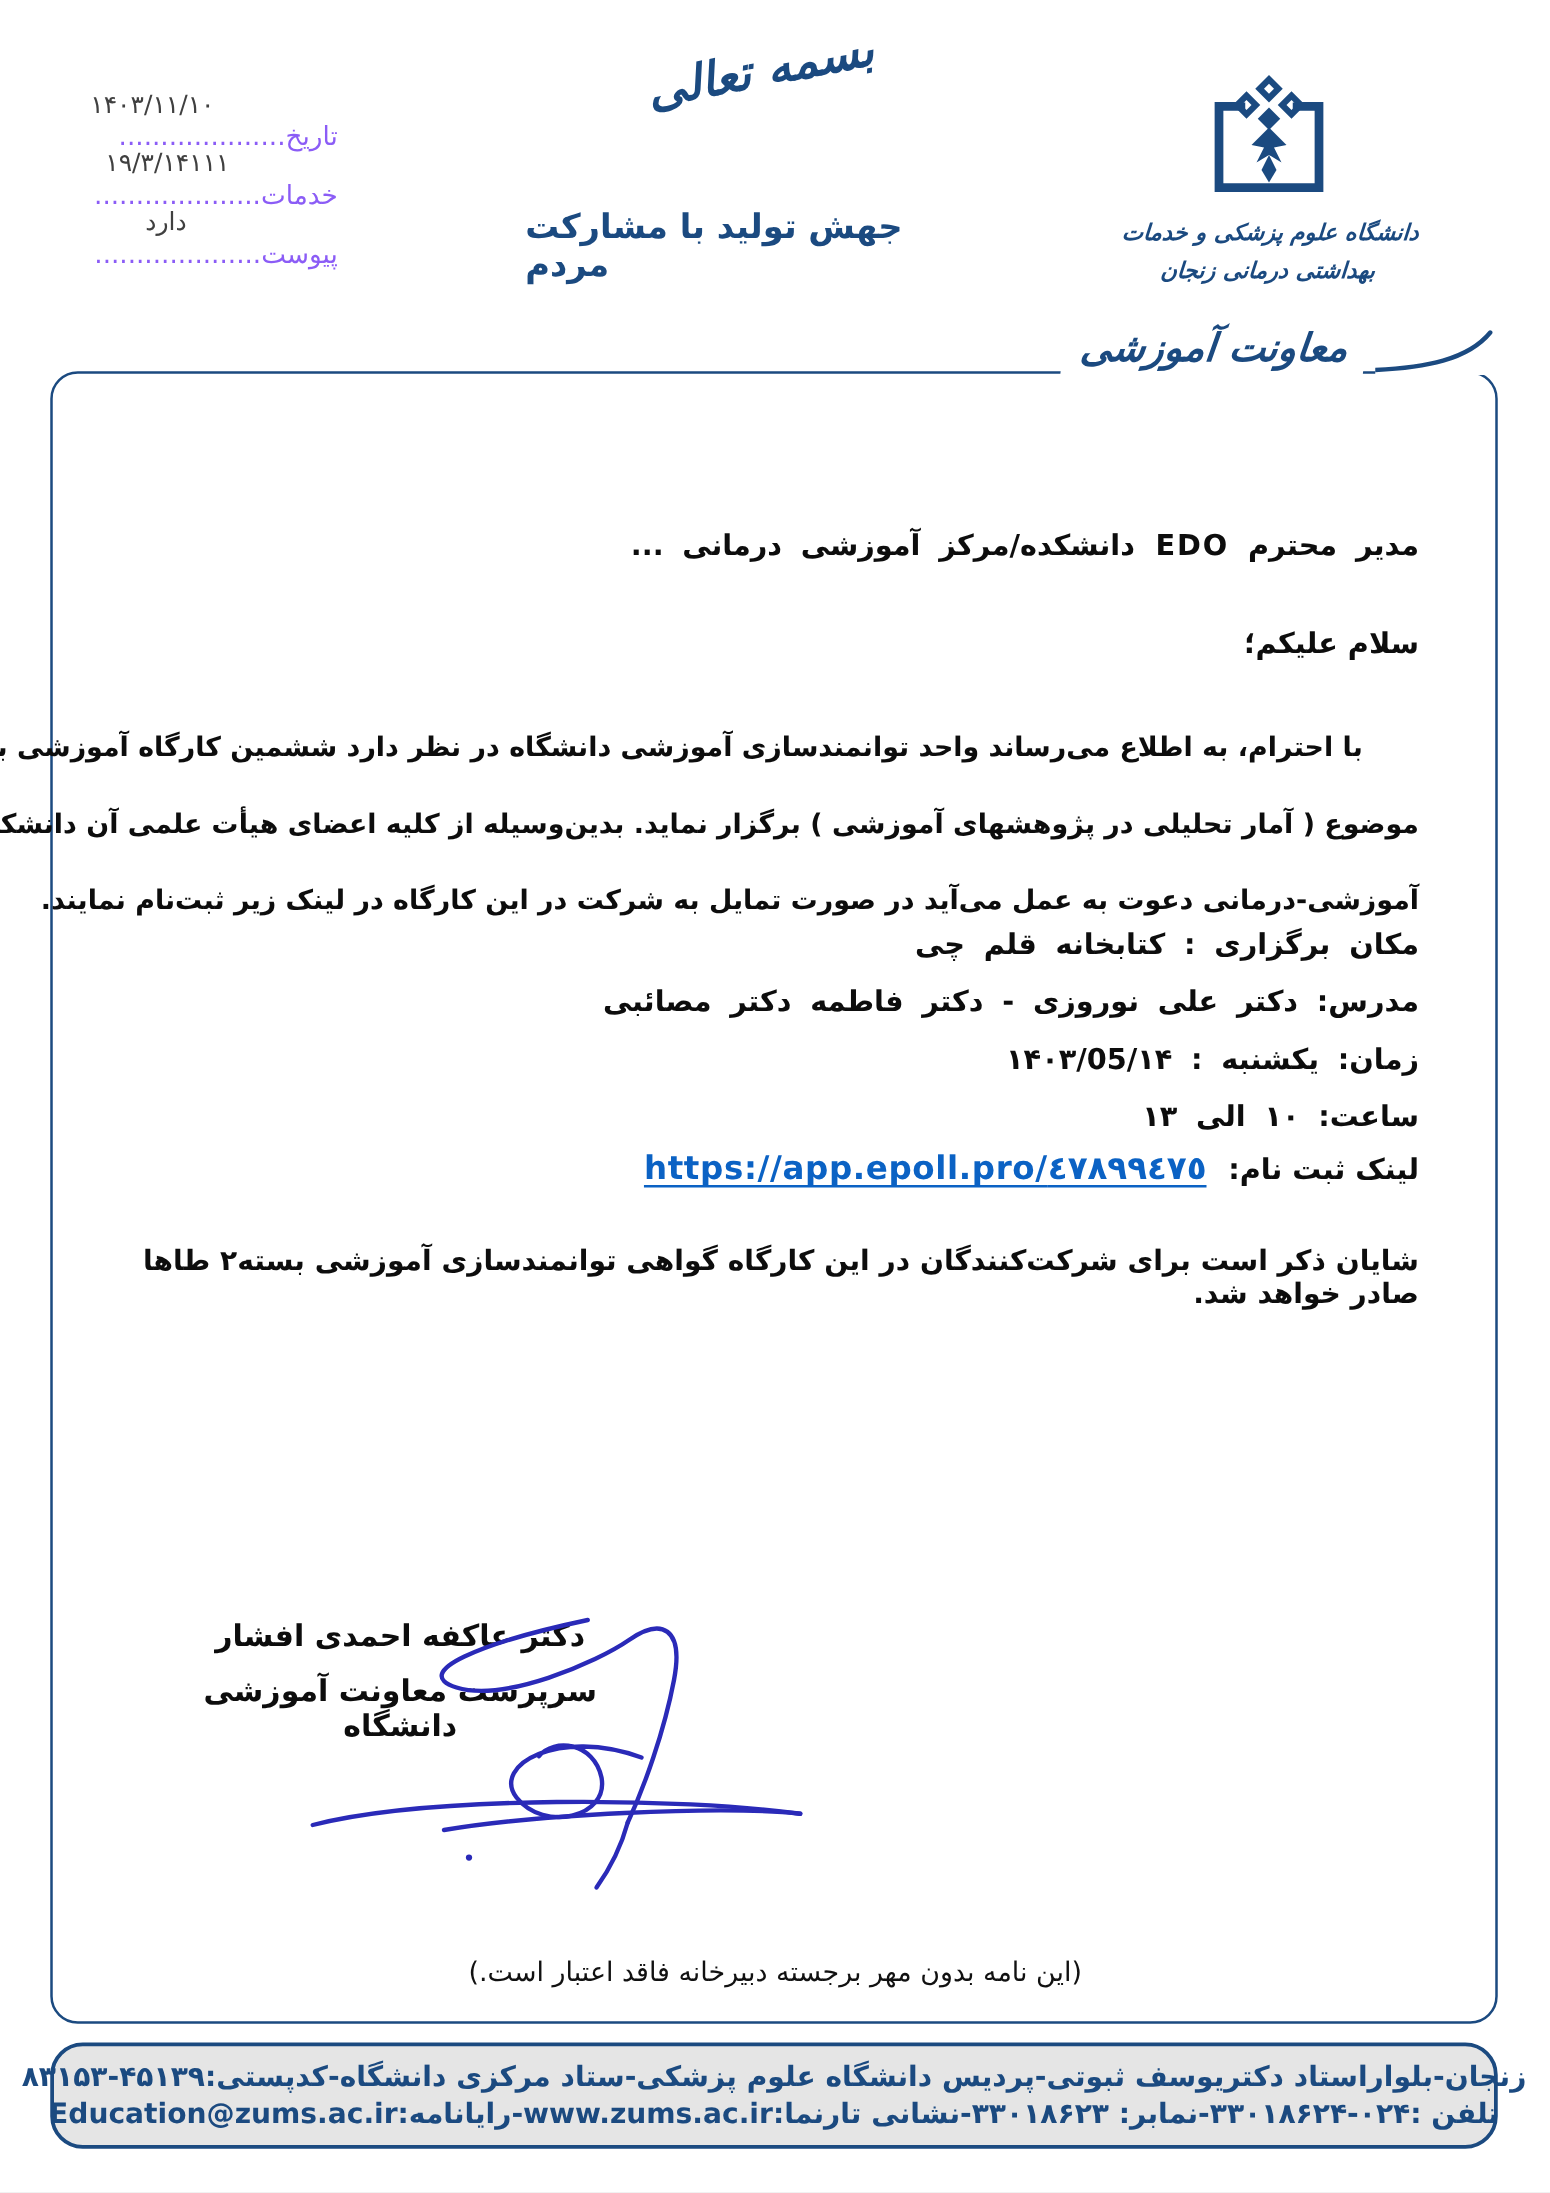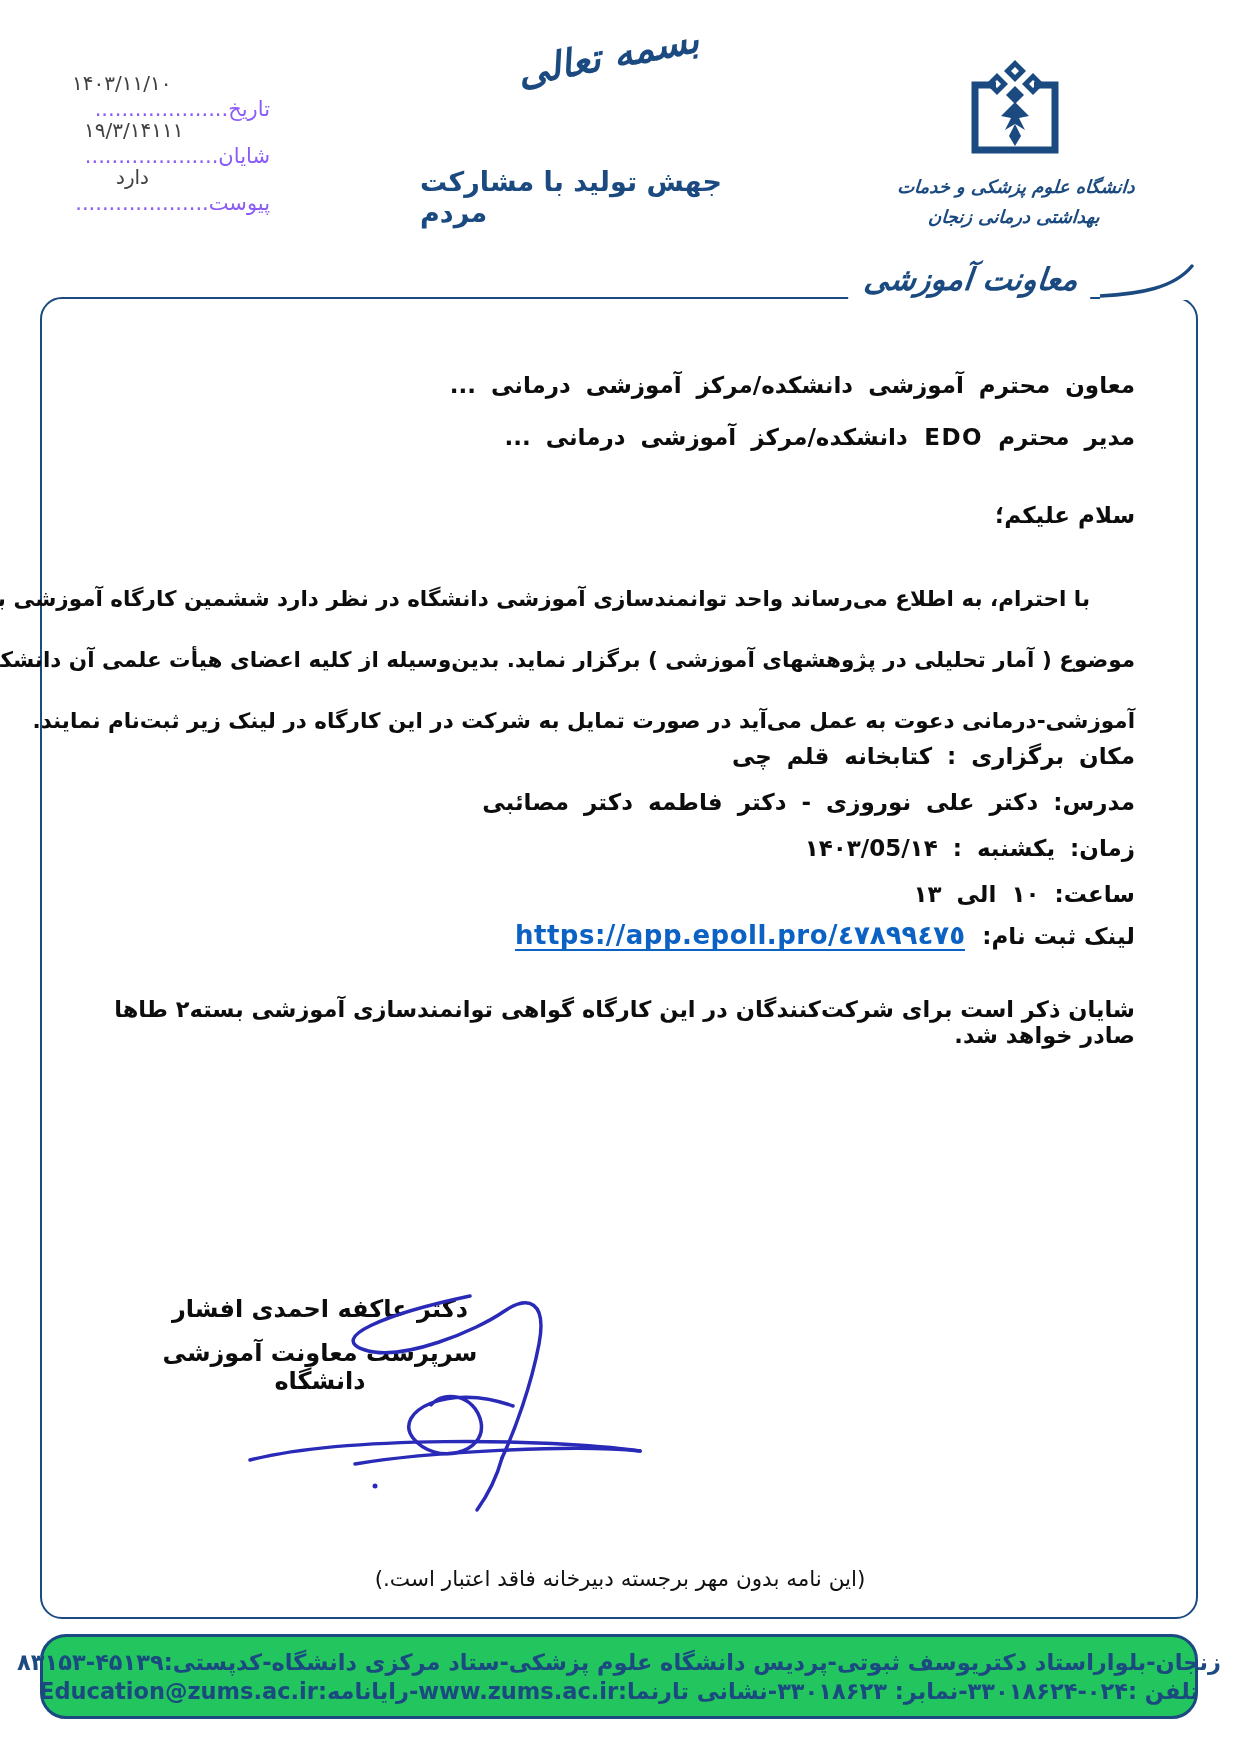--- a/index.html
+++ b/index.html
@@ -90,39 +90,39 @@
   .signer-title{ font-size:24px; font-weight:bold; margin-top:16px; }
 
   .signature-svg{ position:absolute; top:1288px; left:215px; z-index:4; }
 
   .validity{ position:absolute; top:1566px; left:280px; width:680px; text-align:center;
     font-size:21.5px; color:#111; }
 
   
   .footer-box{
     position:absolute; top:1634px; left:40px; width:1158px; height:85px;
-    border:3px solid #1b4a80; border-radius:26px; background:#22c55e;
+    border:3px solid #1b4a80; border-radius:26px; background:#e5e5e5;
     display:flex; flex-direction:column; justify-content:center; align-items:center;
     gap:3px; direction:rtl;
   }
   .footer-line{ font-size:22.5px; font-weight:bold; color:#1b4a80; white-space:nowrap; }
 </style>
 </head>
 <body>
 
 <div id="page">
 
   <div class="meta">
     <div class="meta-row">
       <span class="meta-value v-date">۱۴۰۳/۱۱/۱۰</span>
       <span class="meta-label"><span>تاریخ</span><span>....................</span></span>
     </div>
     <div class="meta-row">
       <span class="meta-value v-num">۱۹/۳/۱۴۱۱۱</span>
-      <span class="meta-label"><span>شایان</span><span>....................</span></span>
+      <span class="meta-label"><span>خدمات</span><span>....................</span></span>
     </div>
     <div class="meta-row">
       <span class="meta-value v-att">دارد</span>
       <span class="meta-label"><span>پیوست</span><span>....................</span></span>
     </div>
   </div>
 
   <div class="bismillah">بسمه تعالی</div>
   <div class="slogan">جهش تولید با مشارکت مردم</div>
 
@@ -154,21 +154,20 @@
 
   <div class="dept">معاونت آموزشی</div>
   <svg class="dept-hook" width="98" height="38" viewBox="0 0 98 38">
     <path d="M0 34 C40 32 74 26 92 4" stroke="#1b4a80" stroke-width="3.5" fill="none" stroke-linecap="round"></path>
   </svg>
 
   <div class="body-box"></div>
 
   <div class="content">
 
-    <div class="to-line1 typew">معاون محترم آموزشی دانشکده/مرکز آموزشی درمانی ...</div>
     <div class="to-line2 typew">مدیر محترم EDO دانشکده/مرکز آموزشی درمانی ...</div>
 
     <div class="greeting">سلام علیکم؛</div>
 
     <div class="paragraph">
       <div class="p-line first">با احترام، به اطلاع می‌رساند واحد توانمندسازی آموزشی دانشگاه در نظر دارد ششمین کارگاه آموزشی با</div>
       <div class="p-line">موضوع ( آمار تحلیلی در پژوهشهای آموزشی ) برگزار نماید. بدین‌وسیله از کلیه اعضای هیأت علمی آن دانشکده/مرکز</div>
       <div class="p-line">آموزشی-درمانی دعوت به عمل می‌آید در صورت تمایل به شرکت در این کارگاه در لینک زیر ثبت‌نام نمایند.</div>
     </div>
 

